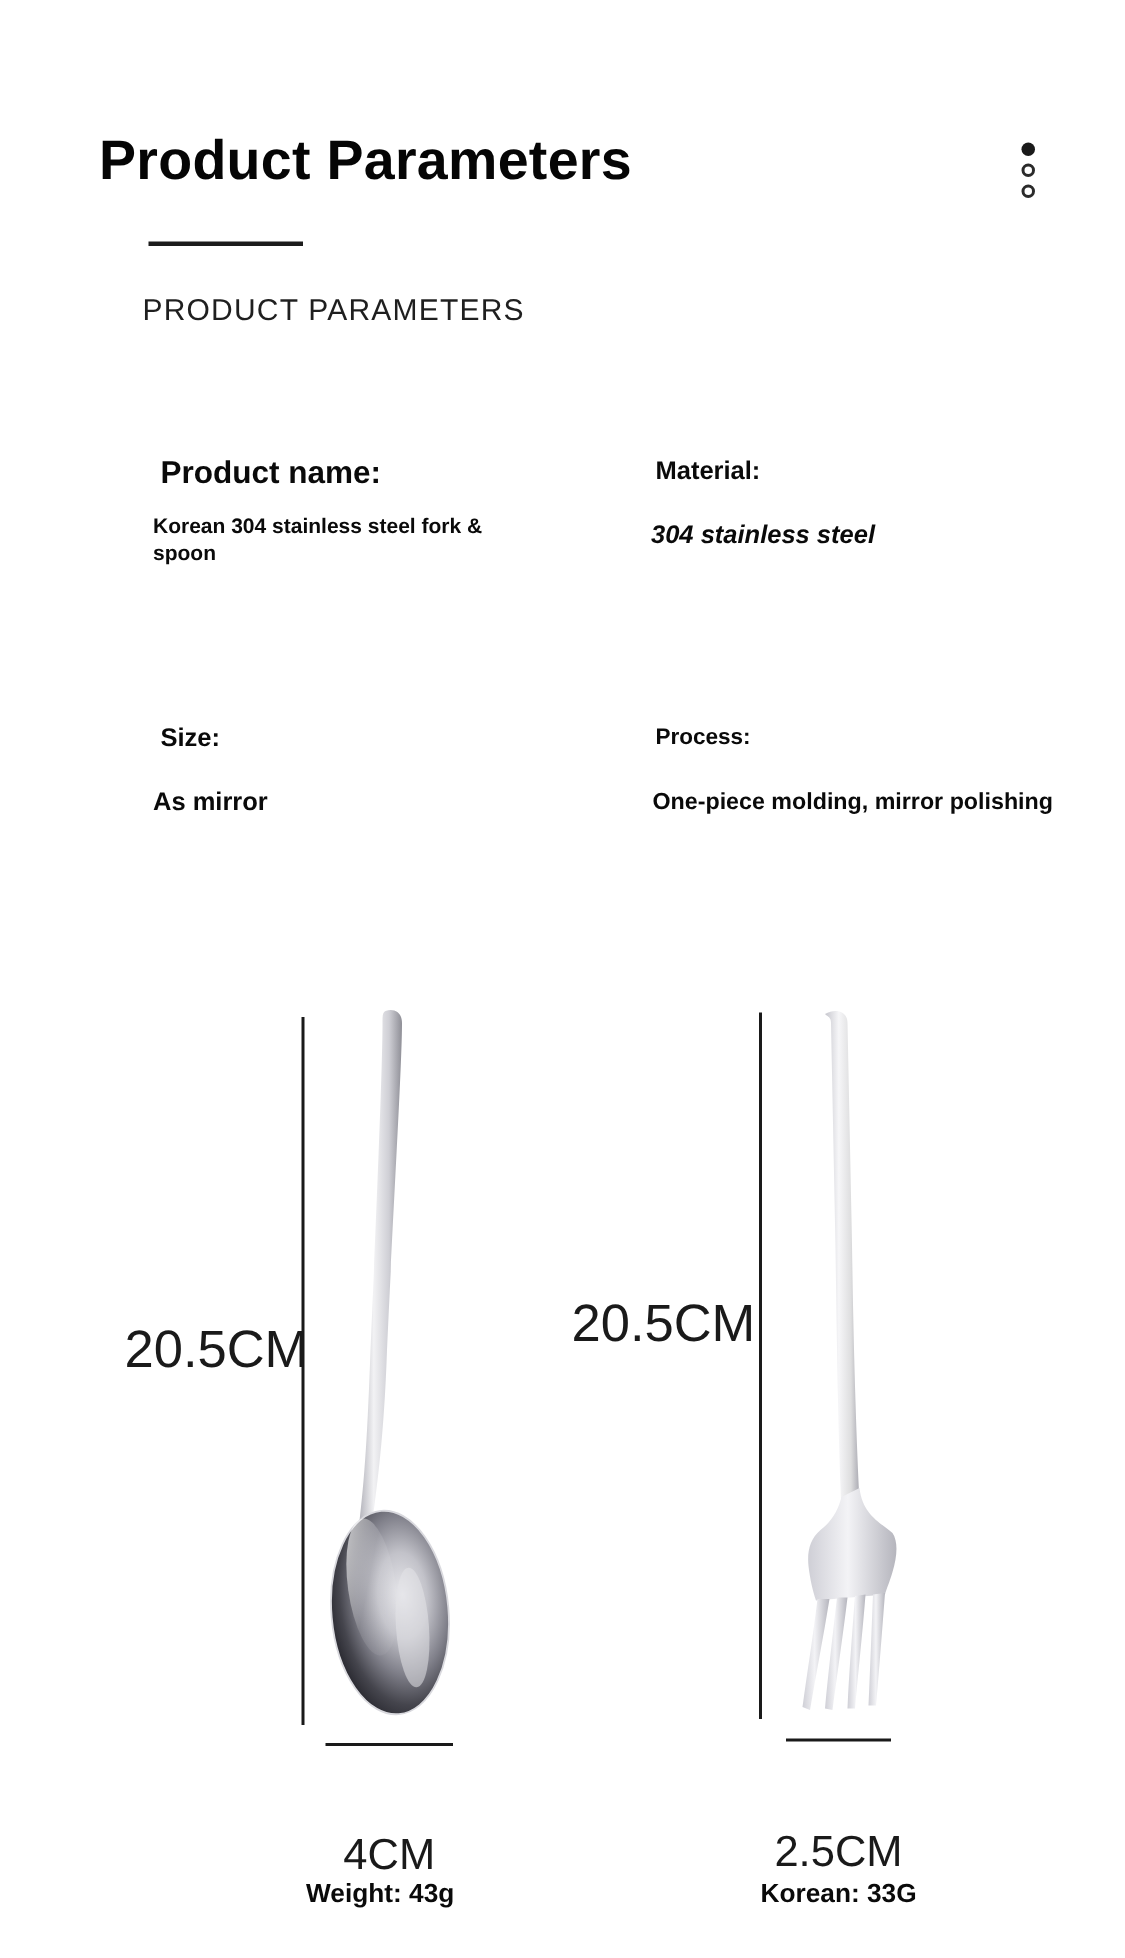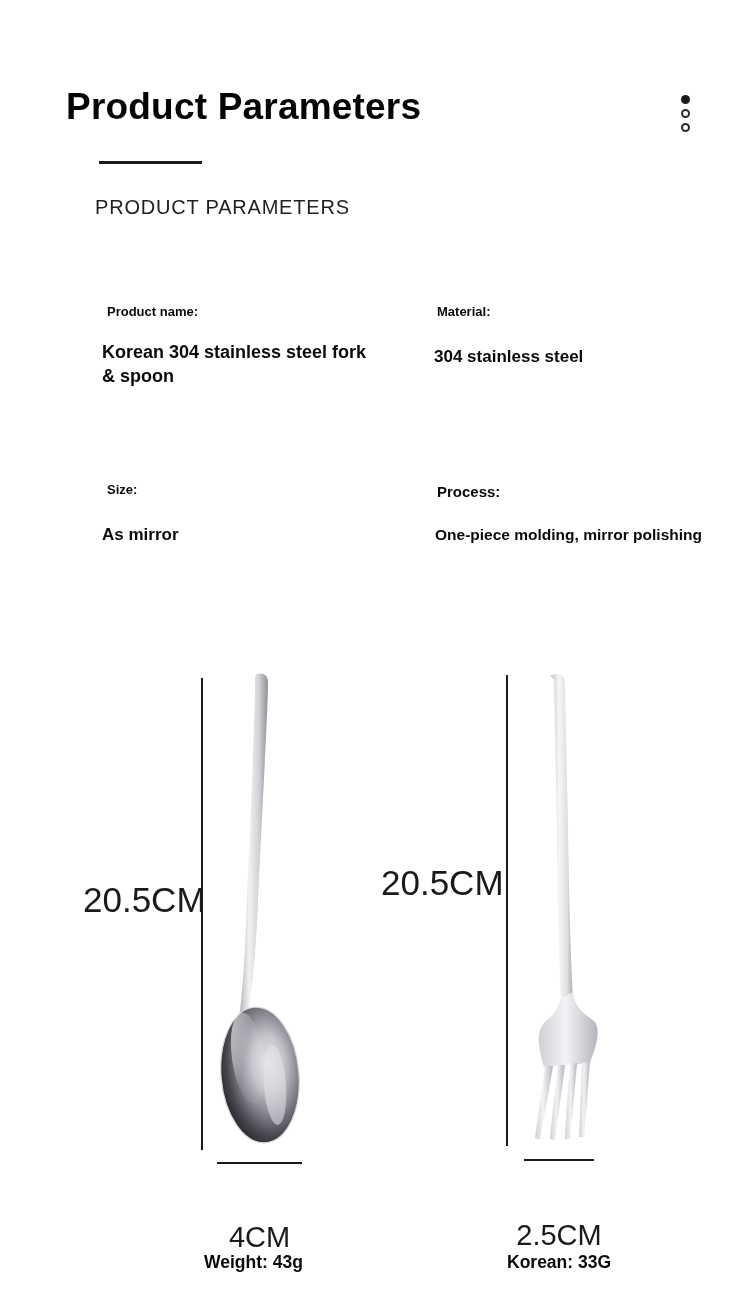--- a/index.html
+++ b/index.html
@@ -18,26 +18,26 @@
   .dots { left:664px; top:95px; display:flex; flex-direction:column; gap:5px; align-items:center; }
   .dot { width:9px; height:9px; border-radius:50%; }
   .dot.filled { background:#1a1a1a; }
   .dot.hollow { background:#fff; border:2px solid #2b2b2b; }
 
   .underline { left:82px; top:161px; width:103px; height:3px; background:#1c1c1c; }
   .section-heading {
     left:78px; top:196px; font-size:20px; color:#1f1f1f; letter-spacing:0.8px;
   }
 
-  .spec-label { font-weight:bold; font-size:13px; color:#0a0a0a; }
+  .spec-label { font-weight:bold; font-size:17px; color:#0a0a0a; }
   .spec-value { font-weight:bold; font-size:17px; color:#0a0a0a; line-height:1.32; }
-  .pn-label { left:90px; top:304px; font-size:13px; }
-  .pn-value { left:85px; top:341px; width:265px; font-size:18px; }
+  .pn-label { left:90px; top:304px; font-size:21px; }
+  .pn-value { left:85px; top:341px; width:265px; font-size:14px; }
   .mat-label { left:420px; top:304px; }
-  .mat-value { left:417px; top:346px; }
+  .mat-value { left:417px; top:346px;font-style:italic; }
   .size-label { left:90px; top:482px; }
   .size-value { left:85px; top:524px; }
   .proc-label { left:420px; top:483px; font-size:15px; }
   .proc-value { left:418px; top:525px; font-size:15.5px; width:270px; }
 
   .vline { width:2px; background:#1a1a1a; }
   .hline { height:2px; background:#1a1a1a; }
   .spoon-vline { left:184px; top:678px; height:472px; }
   .fork-vline  { left:489px; top:675px; height:471px; }
   .spoon-hline { left:200px; top:1162px; width:85px; }

